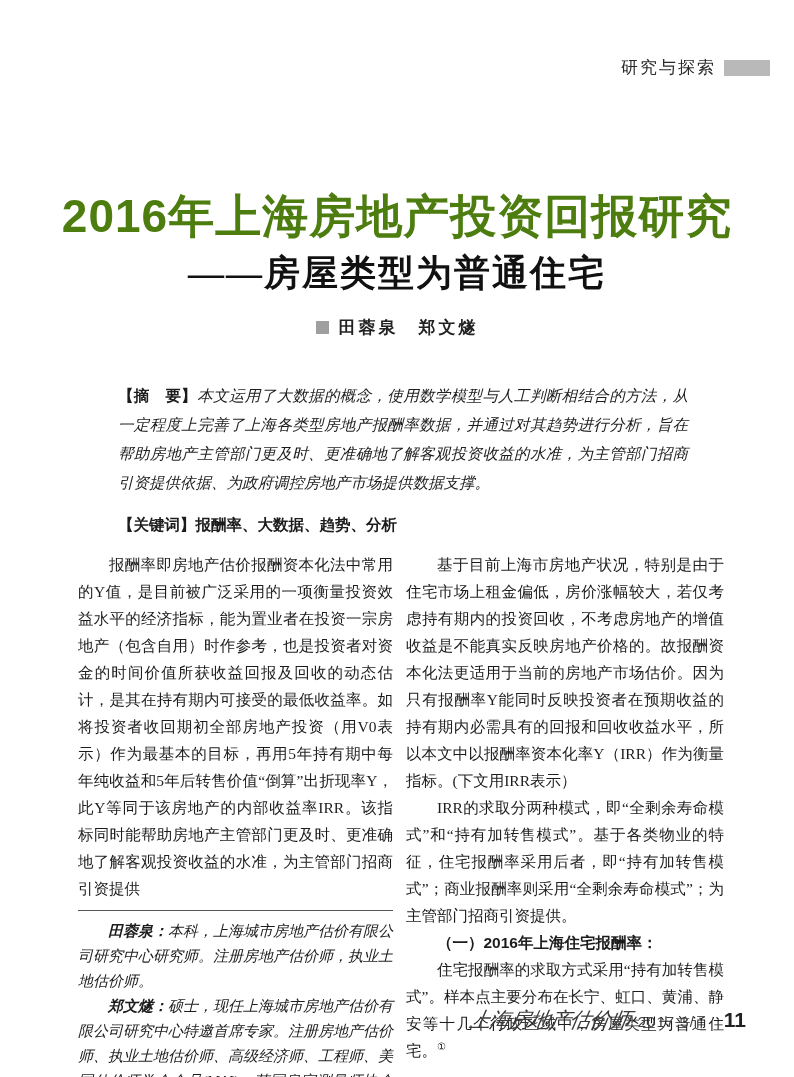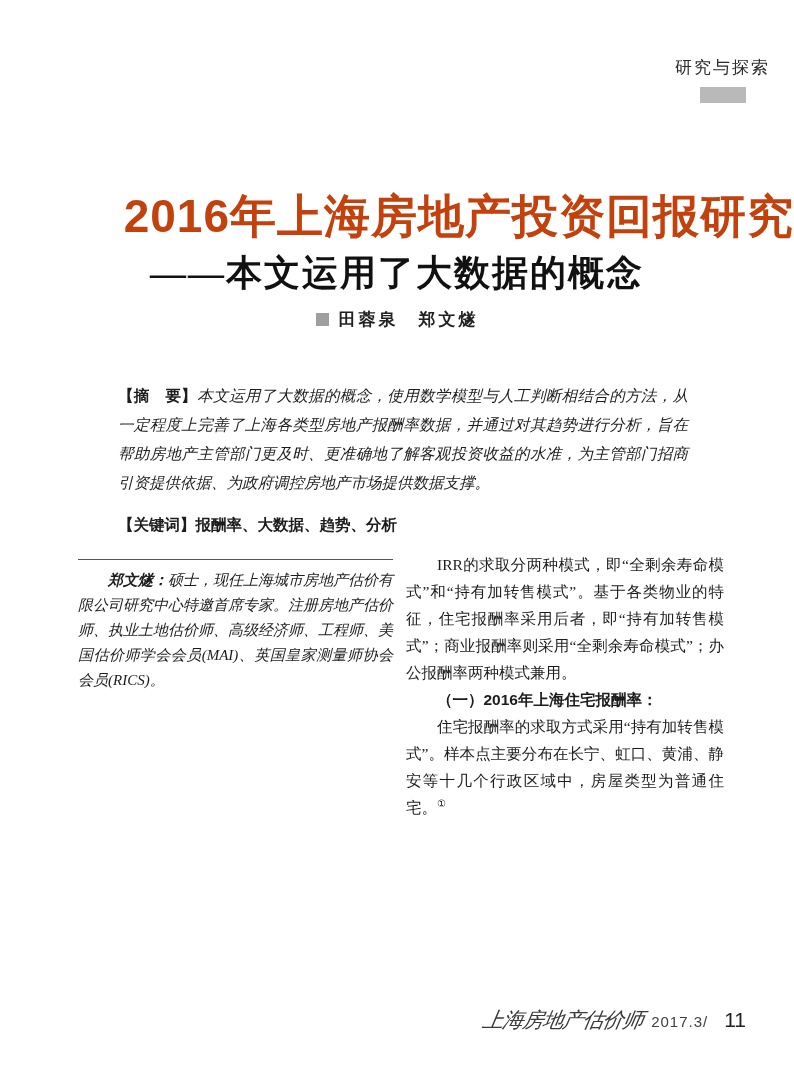--- a/index.html
+++ b/index.html
@@ -8,47 +8,47 @@
     background: #ffffff;
     position: relative;
     font-family: "Liberation Serif", serif;
     color: #1c1c1c;
     overflow: hidden;
   }
 
   
   .running-head {
     position: absolute; top: 56px; right: 24px;
-    display: flex; align-items: center; gap: 8px; flex-direction: column;
+    display: flex; align-items: center; gap: 8px;
   }
   .running-head .label {
     font-family: "Liberation Sans", sans-serif;
     font-size: 17px; letter-spacing: 2px; color: #2a2a2a;
   }
   .running-head .graybox { width: 46px; height: 16px; background: #b9b9b9; }
 
   
   .title-main {
     position: absolute; top: 186px; left: 0; width: 100%;
-    text-align: right;
+    text-align: center;
     font-family: "Liberation Sans", sans-serif;
     font-weight: 900; font-size: 46px; letter-spacing: 1px;
-    color: #c2410c;
+    color: #4d7c0f;
   }
   .title-sub {
     position: absolute; top: 249px; left: 0; width: 100%;
     text-align: center;
     font-family: "Liberation Serif", serif;
     font-weight: 900; font-size: 36px; letter-spacing: 2px;
     color: #111;
   }
 
   
   .authors {
-    position: absolute; top: 308px; left: 0; width: 100%;
+    position: absolute; top: 316px; left: 0; width: 100%;
     display: flex; justify-content: center; align-items: center; gap: 10px;
   }
   .authors .bullet { width: 13px; height: 13px; background: #9f9f9f; }
   .authors .names {
     font-family: "Liberation Sans", sans-serif;
     font-weight: bold; font-size: 17px; letter-spacing: 3px; color: #222;
   }
 
   
   .abstract {
@@ -96,57 +96,60 @@
     font-style: italic; font-size: 21px; color: #3a3a3a;
     transform: skewX(-10deg); display: inline-block;
     letter-spacing: -1px;
   }
   .footer .issue {
     font-family: "Liberation Sans", sans-serif;
     font-size: 15px; color: #404040; letter-spacing: 1px;
   }
   .footer .page-number {
     font-family: "Liberation Sans", sans-serif;
-    font-size: 21px; color: #222; margin-left: 8px;
+    font-size: 21px; color: #222; margin-left: 21px; font-weight: bold;
   }
 </style>
 </head>
 <body>
 
 <div class="running-head">
   <span class="label">研究与探索</span>
   <span class="graybox"></span>
 </div>
 
 <div class="title-main">2016年上海房地产投资回报研究</div>
-<div class="title-sub">——本文运用了大数据的概念</div>
+<div class="title-sub">——房屋类型为普通住宅</div>
 
 <div class="authors">
   <span class="bullet"></span>
   <span class="names">田蓉泉　郑文燧</span>
 </div>
 
 <div class="abstract">
   <div class="abs-body">
     <span class="abs-label">【摘　要】</span><span class="abs-text">本文运用了大数据的概念，使用数学模型与人工判断相结合的方法，从一定程度上完善了上海各类型房地产报酬率数据，并通过对其趋势进行分析，旨在帮助房地产主管部门更及时、更准确地了解客观投资收益的水准，为主管部门招商引资提供依据、为政府调控房地产市场提供数据支撑。</span>
   </div>
   <div class="kw-line">
     <span class="kw-label">【关键词】</span><span>报酬率、大数据、趋势、分析</span>
   </div>
 </div>
 
 <div class="col col-left">
+  <p>报酬率即房地产估价报酬资本化法中常用的Y值，是目前被广泛采用的一项衡量投资效益水平的经济指标，能为置业者在投资一宗房地产（包含自用）时作参考，也是投资者对资金的时间价值所获收益回报及回收的动态估计，是其在持有期内可接受的最低收益率。如将投资者收回期初全部房地产投资（用V0表示）作为最基本的目标，再用5年持有期中每年纯收益和5年后转售价值“倒算”出折现率Y，此Y等同于该房地产的内部收益率IRR。该指标同时能帮助房地产主管部门更及时、更准确地了解客观投资收益的水准，为主管部门招商引资提供</p>
   <hr class="bio-divider">
   <div class="bios">
+    <p><span class="bio-name">田蓉泉：</span><span>本科，上海城市房地产估价有限公司研究中心研究师。注册房地产估价师，执业土地估价师。</span></p>
     <p><span class="bio-name">郑文燧：</span><span>硕士，现任上海城市房地产估价有限公司研究中心特邀首席专家。注册房地产估价师、执业土地估价师、高级经济师、工程师、美国估价师学会会员(MAI)、英国皇家测量师协会会员(RICS)。</span></p>
   </div>
 </div>
 
 <div class="col col-right">
-  <p>IRR的求取分两种模式，即“全剩余寿命模式”和“持有加转售模式”。基于各类物业的特征，住宅报酬率采用后者，即“持有加转售模式”；商业报酬率则采用“全剩余寿命模式”；办公报酬率两种模式兼用。</p>
+  <p>基于目前上海市房地产状况，特别是由于住宅市场上租金偏低，房价涨幅较大，若仅考虑持有期内的投资回收，不考虑房地产的增值收益是不能真实反映房地产价格的。故报酬资本化法更适用于当前的房地产市场估价。因为只有报酬率Y能同时反映投资者在预期收益的持有期内必需具有的回报和回收收益水平，所以本文中以报酬率资本化率Y（IRR）作为衡量指标。(下文用IRR表示）</p>
+  <p>IRR的求取分两种模式，即“全剩余寿命模式”和“持有加转售模式”。基于各类物业的特征，住宅报酬率采用后者，即“持有加转售模式”；商业报酬率则采用“全剩余寿命模式”；为主管部门招商引资提供。</p>
   <p class="section-heading">（一）2016年上海住宅报酬率：</p>
   <p><span>住宅报酬率的求取方式采用“持有加转售模式”。样本点主要分布在长宁、虹口、黄浦、静安等十几个行政区域中，房屋类型为普通住宅。</span><sup class="footnote">①</sup></p>
 </div>
 
 <div class="footer">
   <span class="journal-logo">上海房地产估价师</span>
   <span class="issue">2017.3/</span>
   <span class="page-number">11</span>
 </div>
 

